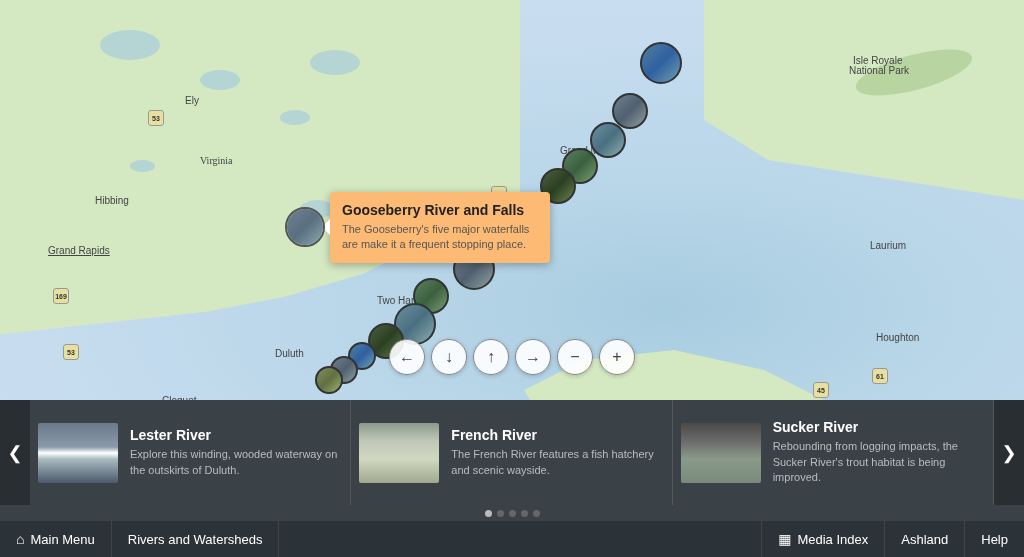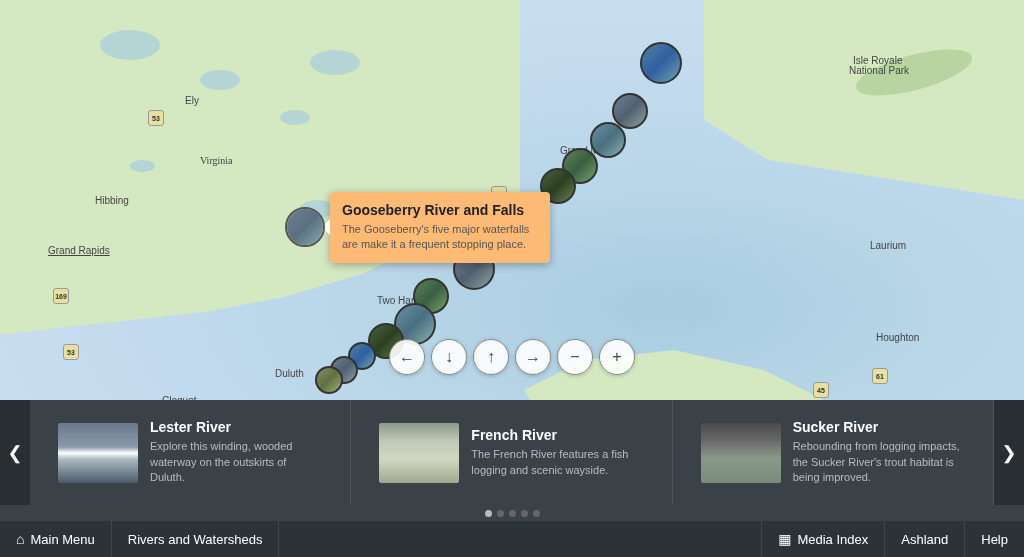--- a/index.html
+++ b/index.html
@@ -218,21 +218,21 @@
     .carousel-items {
       flex: 1;
       display: flex;
       align-items: stretch;
     }
 
     .carousel-item {
       flex: 1;
       display: flex;
       align-items: center;
-      padding: 10px 28px;
+      padding: 10px 8px;
       border-right: 1px solid #555;
       cursor: pointer;
       gap: 12px;
     }
 
     .carousel-img {
       width: 80px;
       height: 60px;
       flex-shrink: 0;
       border-radius: 2px;
@@ -345,21 +345,21 @@
   <div class="water-patch" style="top:160px;left:130px;width:25px;height:12px;"></div>
   <div class="water-patch" style="top:200px;left:300px;width:35px;height:18px;"></div>
 
   <span class="map-label" style="top:95px;left:185px;">Ely</span>
   <span class="map-label" style="top:155px;left:200px;font-family:Liberation Serif, serif;">Virginia</span>
   <span class="map-label" style="top:195px;left:95px;">Hibbing</span>
   <span class="map-label" style="top:245px;left:48px;text-decoration:underline;">Grand Rapids</span>
   <span class="map-label" style="top:145px;left:560px;">Grand Marais</span>
   <span class="map-label" style="top:60px;left:640px;">Grand</span>
   <span class="map-label" style="top:295px;left:345px;margin-left:32px;">Two Harbors</span>
-  <span class="map-label" style="top:368px;left:275px;">Duluth</span>
+  <span class="map-label" style="top:348px;left:275px;">Duluth</span>
   <span class="map-label" style="top:395px;left:162px;">Cloquet</span>
   <span class="map-label" style="top:418px;left:475px;">Ashland</span>
   <span class="map-label" style="top:240px;left:870px;">Laurium</span>
   <span class="map-label" style="top:295px;left:876px;margin-top:37px;">Houghton</span>
   <span class="map-label" style="top:55px;left:853px;">Isle Royale</span>
   <span class="map-label" style="top:65px;left:849px;">National Park</span>
 
   <div class="highway-marker" style="top:110px;left:148px;">
       <span>53</span>
     </div>
@@ -423,21 +423,21 @@
         <div class="carousel-text">
           <div class="carousel-title">Lester River</div>
           <div class="carousel-desc">Explore this winding, wooded waterway on the outskirts of Duluth.</div>
         </div>
       </div>
 
       <div class="carousel-item">
         <div class="carousel-img img-french"></div>
         <div class="carousel-text">
           <div class="carousel-title">French River</div>
-          <div class="carousel-desc">The French River features a fish logging and scenic wayside.</div>
+          <div class="carousel-desc">The French River features a fish hatchery and scenic wayside.</div>
         </div>
       </div>
 
       <div class="carousel-item">
         <div class="carousel-img img-sucker"></div>
         <div class="carousel-text">
           <div class="carousel-title">Sucker River</div>
           <div class="carousel-desc">Rebounding from logging impacts, the Sucker River's trout habitat is being improved.</div>
         </div>
       </div>

